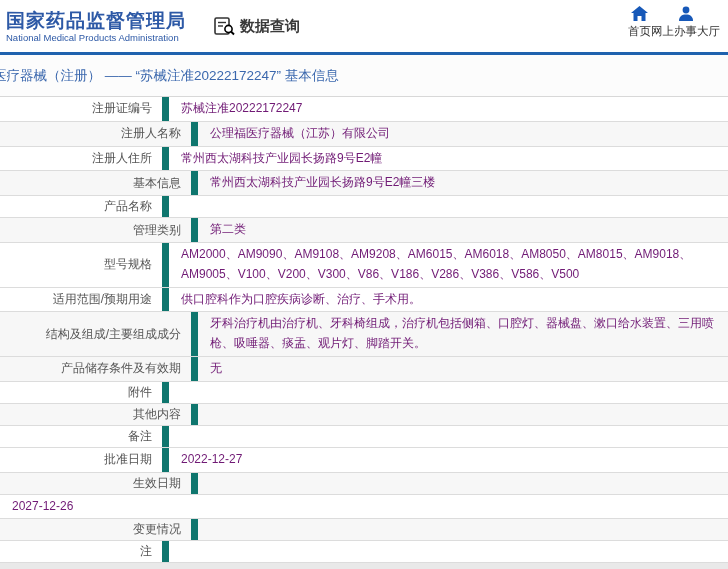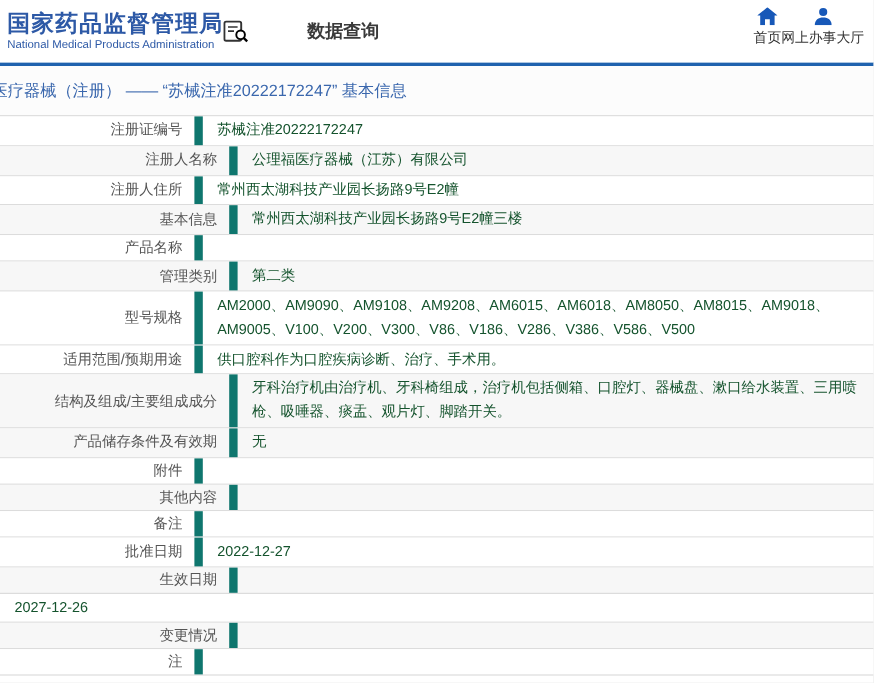--- a/index.html
+++ b/index.html
@@ -1,25 +1,25 @@
 <!DOCTYPE html>
 <html><head>
 <meta charset="utf-8">
 <style>
   * { margin:0; padding:0; box-sizing:border-box; }
   html,body { width:728px; height:569px; overflow:hidden; background:#e9e9e9;
               font-family:"Liberation Sans","DejaVu Sans",sans-serif; }
-  .page { width:728px; height:569px; background:#fff; position:relative; }
+  .page { width:728px; height:447px; background:#fff; position:relative; }
 
   
   .header { height:52px; background:#fff; display:flex; align-items:center; position:relative; }
   .logo { margin-left:6px; cursor:pointer; }
   .logo-title { font-size:19px; font-weight:bold; color:#2d59a6; letter-spacing:1px; line-height:22px; }
   .logo-sub { font-size:9.5px; color:#2d59a6; line-height:11px; }
-  .query-tab { display:flex; align-items:center; cursor:pointer;gap:44px; }
+  .query-tab { display:flex; align-items:center; margin-left:28px; cursor:pointer; }
   .query-tab svg { display:block; }
   .query-label { font-size:15px; font-weight:bold; color:#3a3a3a; margin-left:4px; }
   .nav { position:absolute; right:8px; top:6px; display:flex; }
   .nav-item { display:flex; flex-direction:column; align-items:center; cursor:pointer; }
   .nav-item svg { display:block; }
   .nav-label { font-size:11.5px; color:#333; margin-top:3px; white-space:nowrap; }
 
   .blue-line { height:3px; background:#1f62ae; }
 
   
@@ -27,21 +27,21 @@
               display:flex; align-items:center; overflow:hidden; }
   .titlebar-text { font-size:13.5px; color:#3a67ad; white-space:nowrap; margin-left:-7px; }
 
   
   .table { width:100%; }
   .row { display:flex; min-height:22px; border-bottom:1px solid #dcdcdc; background:#fff; }
   .row.alt { background:#f7f7f7;padding-left:29px; }
   .cell { display:flex; align-items:center; }
   .cell.label { width:169px; justify-content:flex-end; padding:2px 10px 2px 0;
                 border-right:7px solid #0f766e; color:#555; font-size:12px; text-align:right; }
-  .cell.value { flex:1; padding:2px 8px 2px 12px; color:#14532d; font-size:12px; line-height:1.65; }
+  .cell.value { flex:1; padding:2px 8px 2px 12px; color:#701a75; font-size:12px; line-height:1.65; }
 </style>
 </head>
 <body>
 
 <div class="page">
 
   <div class="header">
     <div class="logo">
       <div class="logo-title">国家药品监督管理局</div>
       <div class="logo-sub">National Medical Products Administration</div>

